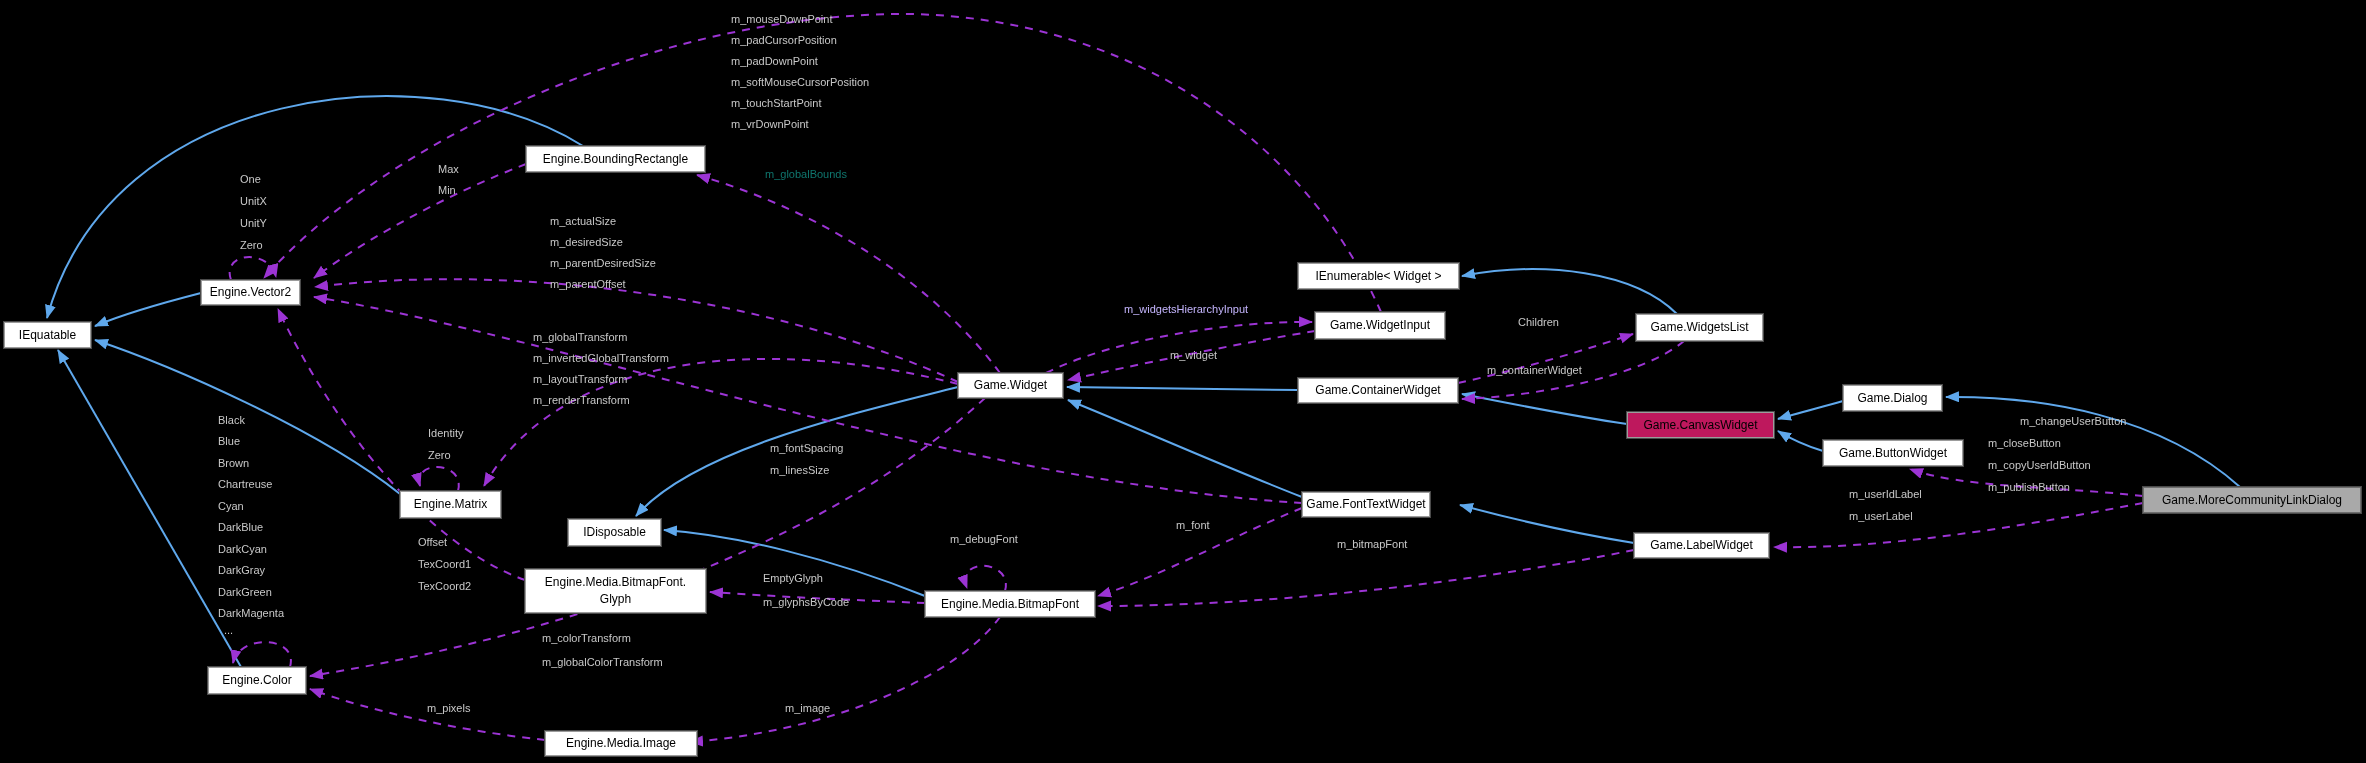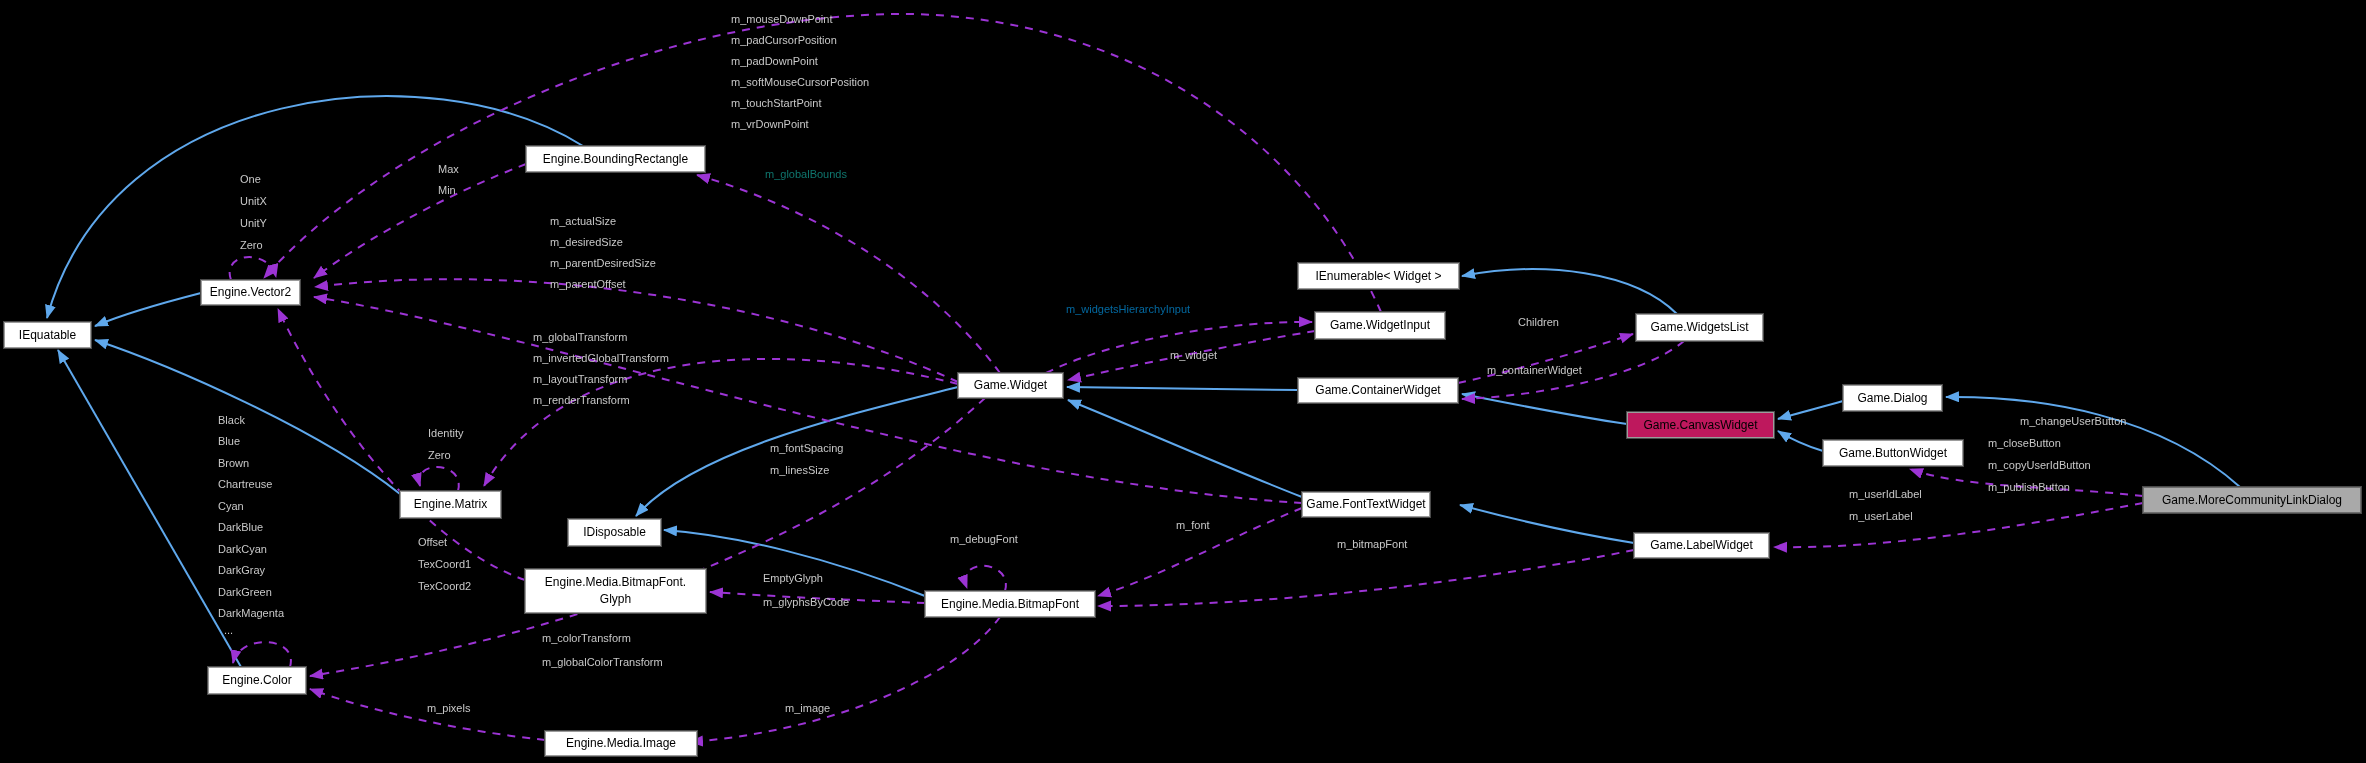--- a/index.html
+++ b/index.html
@@ -84,21 +84,21 @@
       <div class="elabel" style="left: 240px; top: 237px; color: rgb(200, 200, 200);">Zero</div>
       <div class="elabel" style="left: 765px; top: 166px; color: #0f766e;">m_globalBounds</div>
       <div class="elabel" style="left: 550px; top: 213px; color: rgb(200, 200, 200);">m_actualSize</div>
       <div class="elabel" style="left: 550px; top: 234px; color: rgb(200, 200, 200);">m_desiredSize</div>
       <div class="elabel" style="left: 550px; top: 255px; color: rgb(200, 200, 200);">m_parentDesiredSize</div>
       <div class="elabel" style="left: 550px; top: 276px; color: rgb(200, 200, 200);">m_parentOffset</div>
       <div class="elabel" style="left: 533px; top: 329px; color: rgb(200, 200, 200);">m_globalTransform</div>
       <div class="elabel" style="left: 533px; top: 350px; color: rgb(200, 200, 200);">m_invertedGlobalTransform</div>
       <div class="elabel" style="left: 533px; top: 371px; color: rgb(200, 200, 200);">m_layoutTransform</div>
       <div class="elabel" style="left: 533px; top: 392px; color: rgb(200, 200, 200);">m_renderTransform</div>
-      <div class="elabel" style="left: 1066px; top: 301px; color: #0369a1;">m_widgetsHierarchyInput</div>
+      <div class="elabel" style="left: 1124px; top: 301px; color: #c4b5fd;">m_widgetsHierarchyInput</div>
       <div class="elabel" style="left: 1170px; top: 347px; color: rgb(200, 200, 200);">m_widget</div>
       <div class="elabel" style="left: 1518px; top: 314px; color: rgb(200, 200, 200);">Children</div>
       <div class="elabel" style="left: 1487px; top: 362px; color: rgb(200, 200, 200);">m_containerWidget</div>
       <div class="elabel" style="left: 770px; top: 440px; color: rgb(200, 200, 200);">m_fontSpacing</div>
       <div class="elabel" style="left: 770px; top: 462px; color: rgb(200, 200, 200);">m_linesSize</div>
       <div class="elabel" style="left: 1176px; top: 517px; color: rgb(200, 200, 200);">m_font</div>
       <div class="elabel" style="left: 950px; top: 531px; color: rgb(200, 200, 200);">m_debugFont</div>
       <div class="elabel" style="left: 763px; top: 570px; color: rgb(200, 200, 200);">EmptyGlyph</div>
       <div class="elabel" style="left: 763px; top: 594px; color: rgb(200, 200, 200);">m_glyphsByCode</div>
       <div class="elabel" style="left: 1337px; top: 536px; color: rgb(200, 200, 200);">m_bitmapFont</div>

